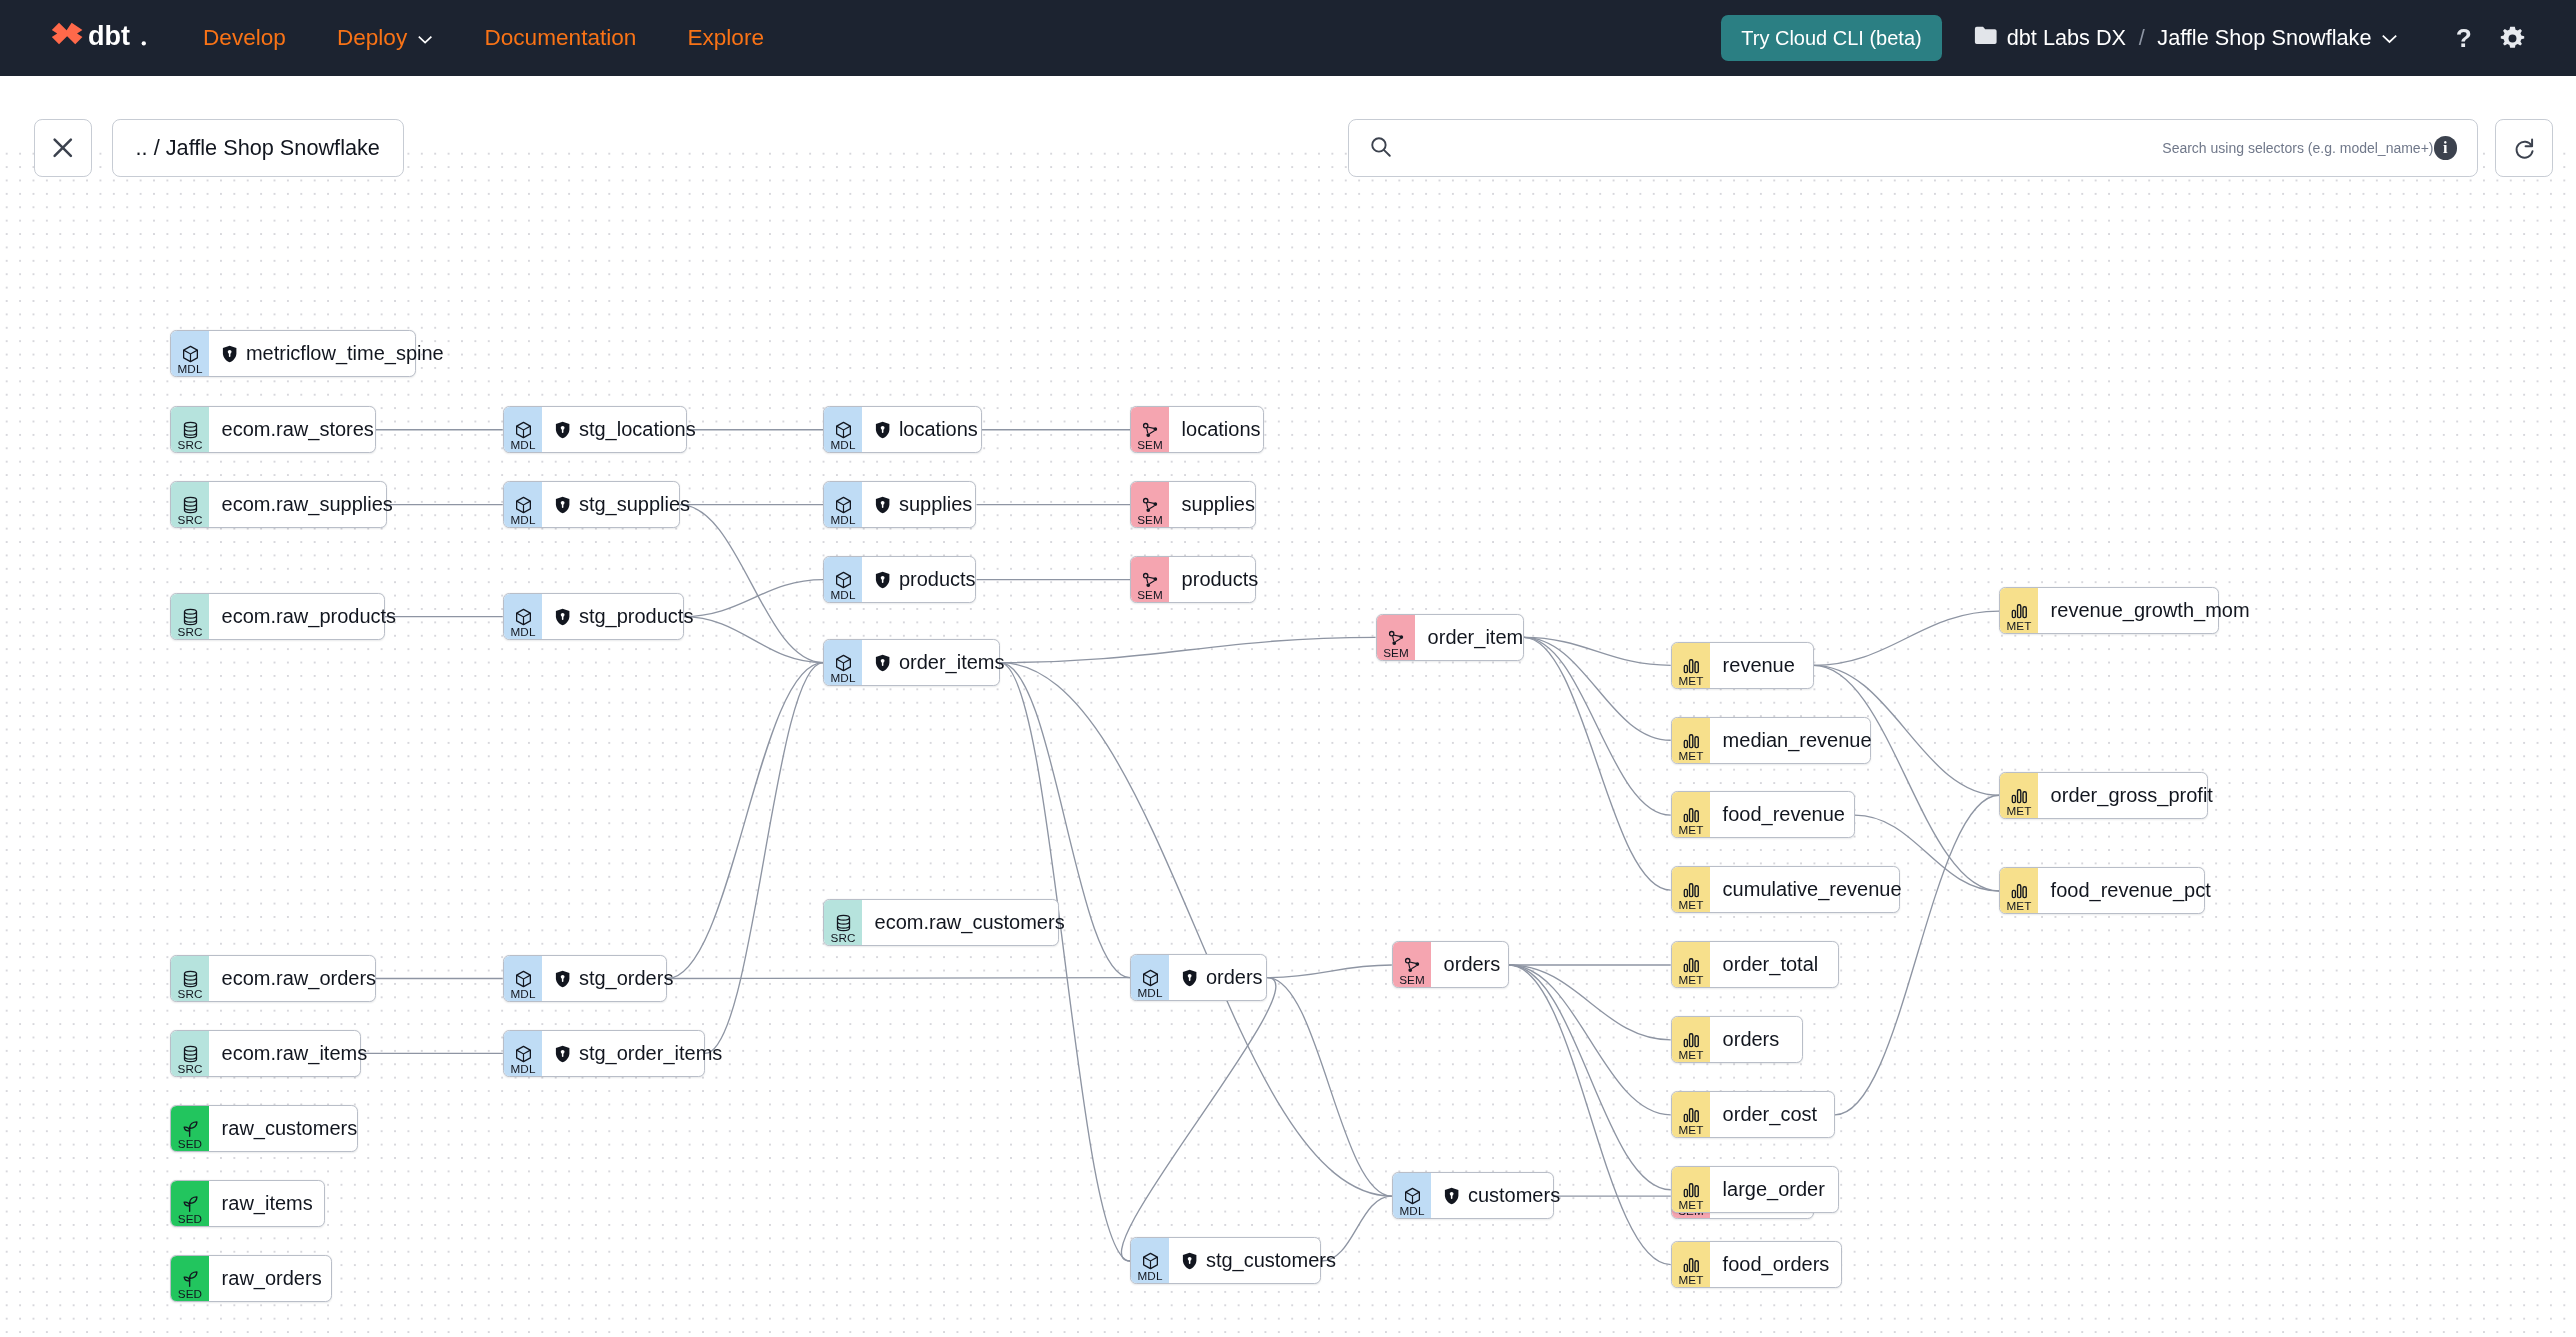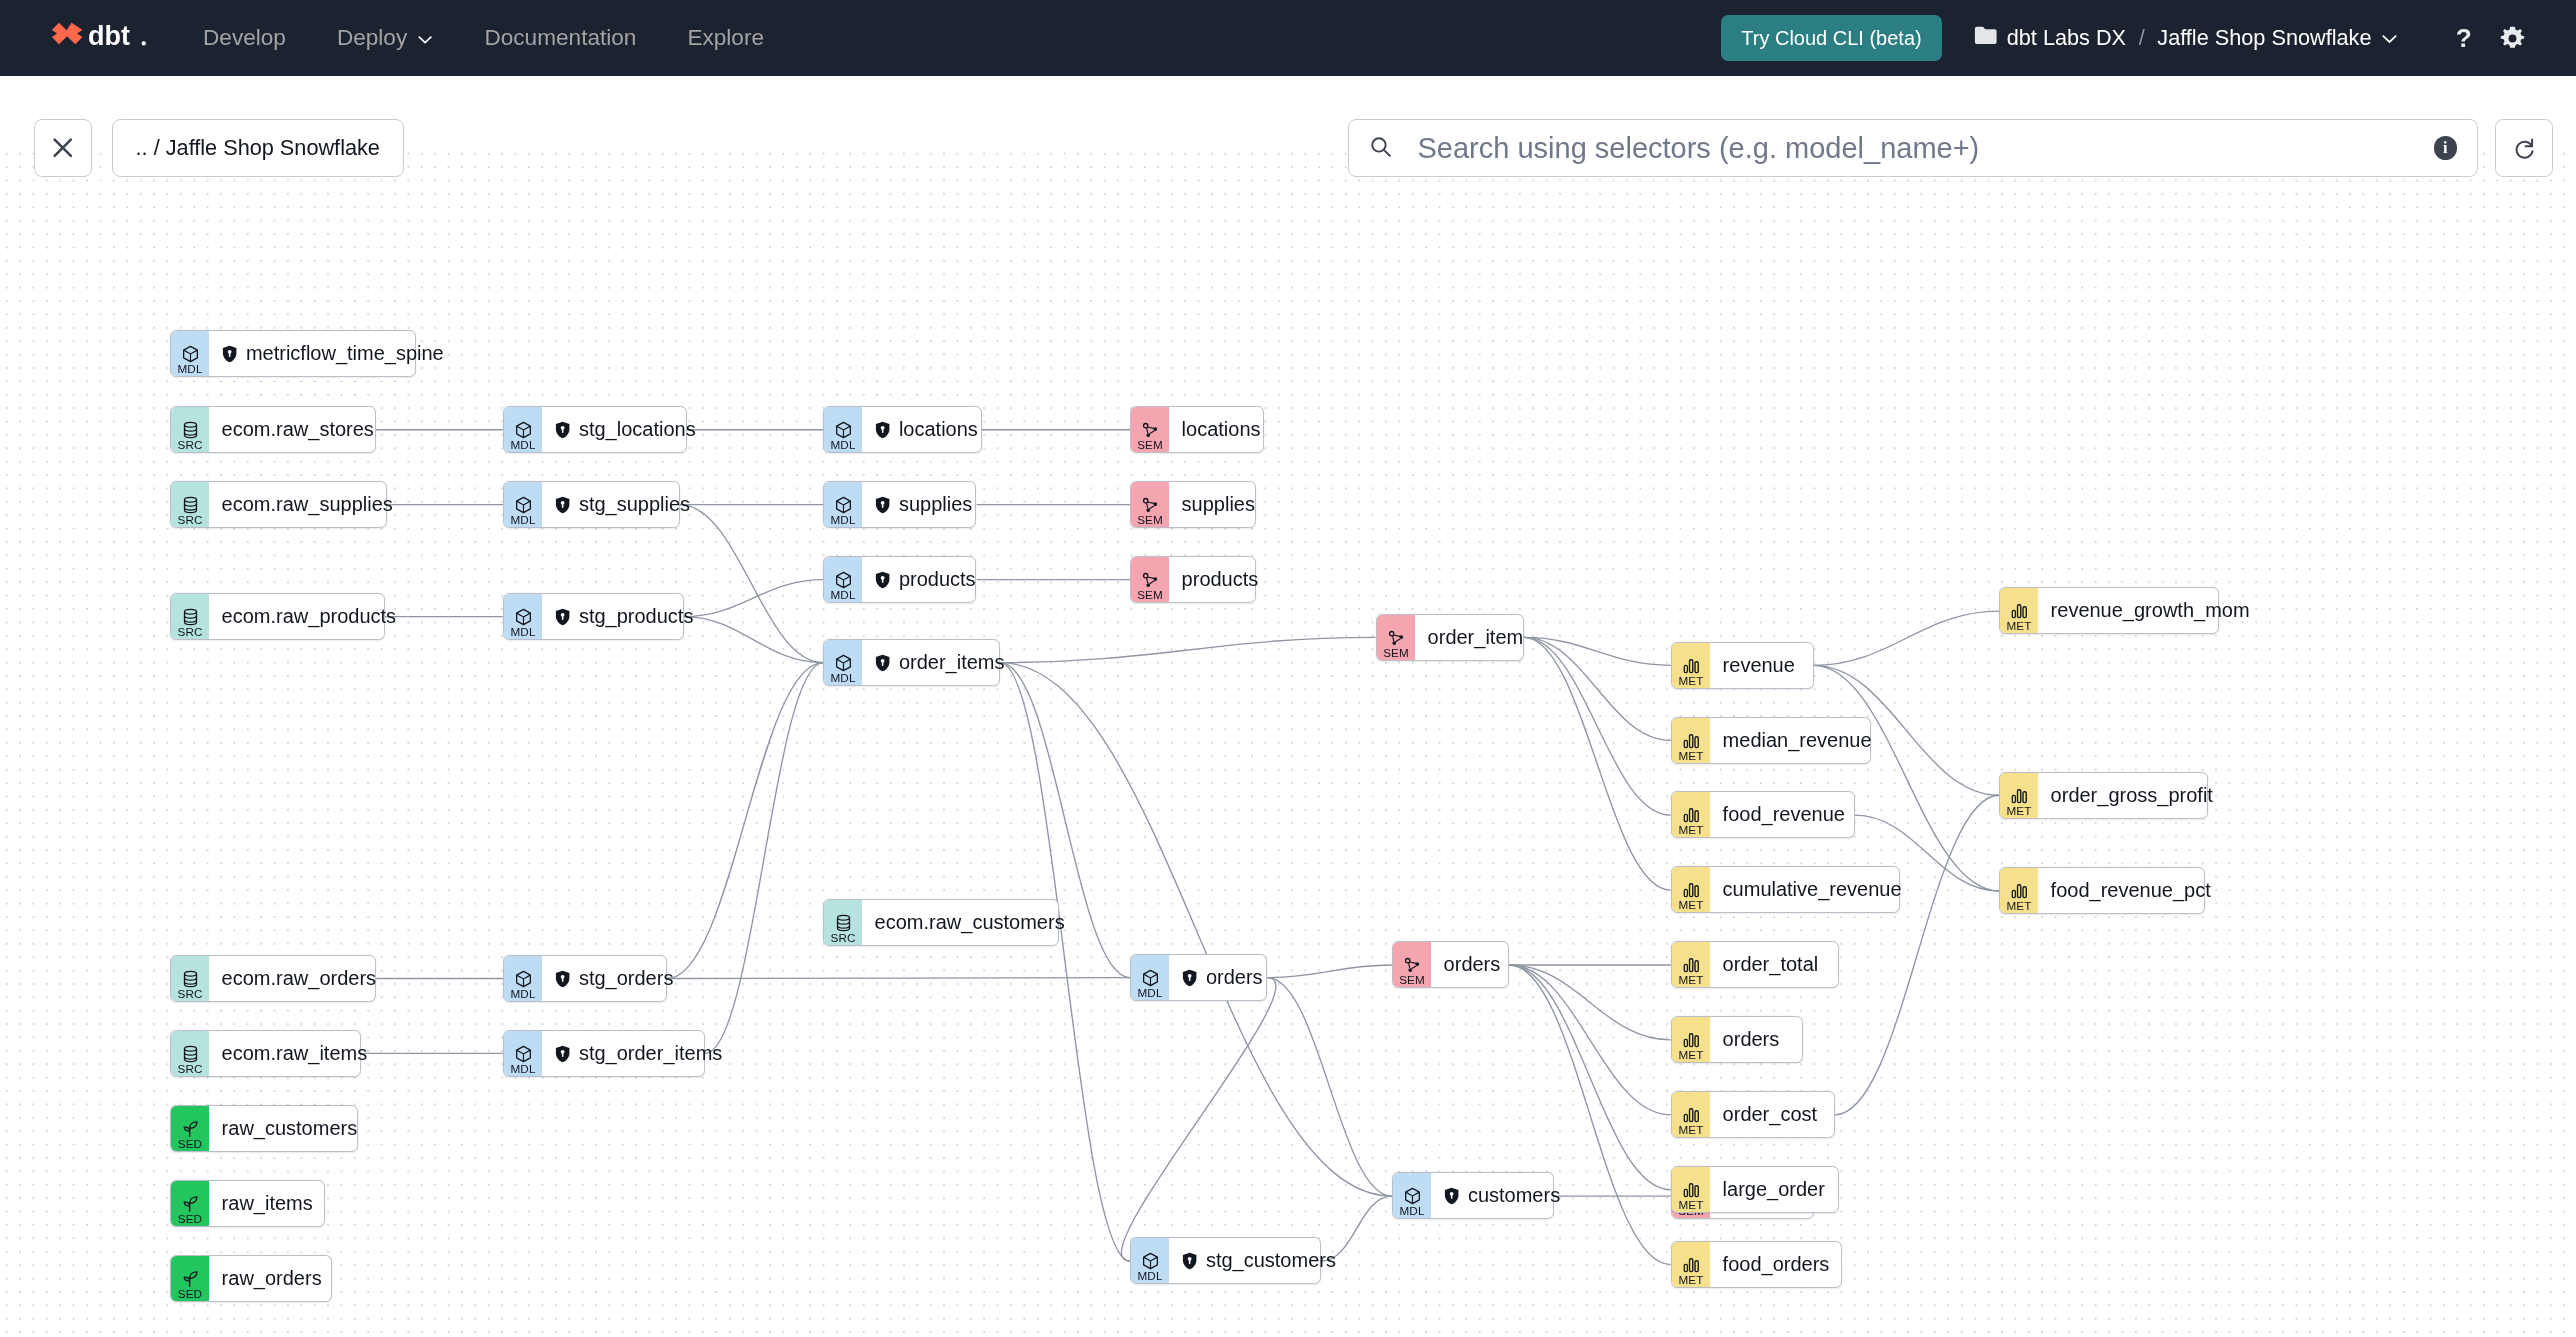--- a/index.html
+++ b/index.html
@@ -14,21 +14,21 @@
   #topnav {
     position: absolute; top: 0; left: 0;
     width: 2576px; height: 76px;
     background: #1c2330;
     display: flex; align-items: center;
     padding: 0 50px;
   }
   #logo { display: flex; align-items: center; margin-right: 52px; }
   #logo svg { display: block; }
   .nav-link {
-    color: #a3a3a3;
+    color: #f97316;
     font-size: 22.6px;
     margin-right: 51px;
     display: flex; align-items: center; gap: 10px;
     cursor: pointer;
     white-space: nowrap;
   }
   .nav-link .chev { display: inline-block; }
   #nav-spacer { flex: 1; }
   #try-cli {
     background: #2b7f83;
@@ -80,22 +80,22 @@
     position: absolute; left: 1348px; top: 43px;
     width: 1130px; height: 58px;
     display: flex; align-items: center;
     border: 1.4px solid #c7ccd4; border-radius: 8.1px;
     background: #fff;
     padding: 0 20px;
   }
   #search-input {
     flex: 1; border: 0; outline: 0;
     font-family: "Liberation Sans", sans-serif;
-    font-size: 29px; color: #12161f;
-    background: transparent; margin-left: 25px;
+    font-size: 14px; color: #12161f;
+    background: transparent; margin-left: 10px; text-align: right;
   }
   #search-input::placeholder { color: #70788a; }
   #info-icon {
     width: 23.5px; height: 23.5px; border-radius: 50%;
     background: #3c424e; color: #fff;
     font-size: 16.2px; font-weight: bold;
     display: flex; align-items: center; justify-content: center;
     cursor: pointer; flex-shrink: 0;
     font-family: "Liberation Serif", serif;
   }

